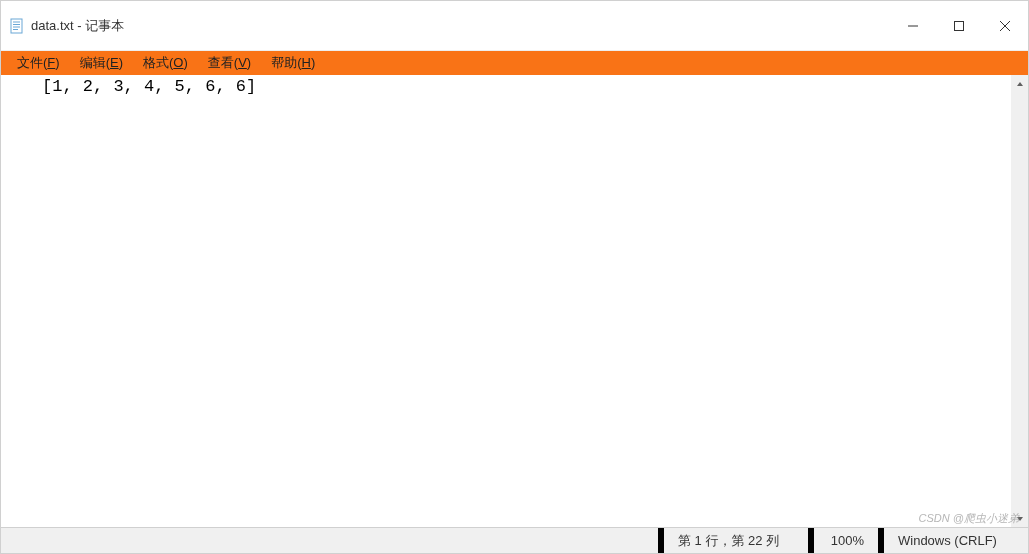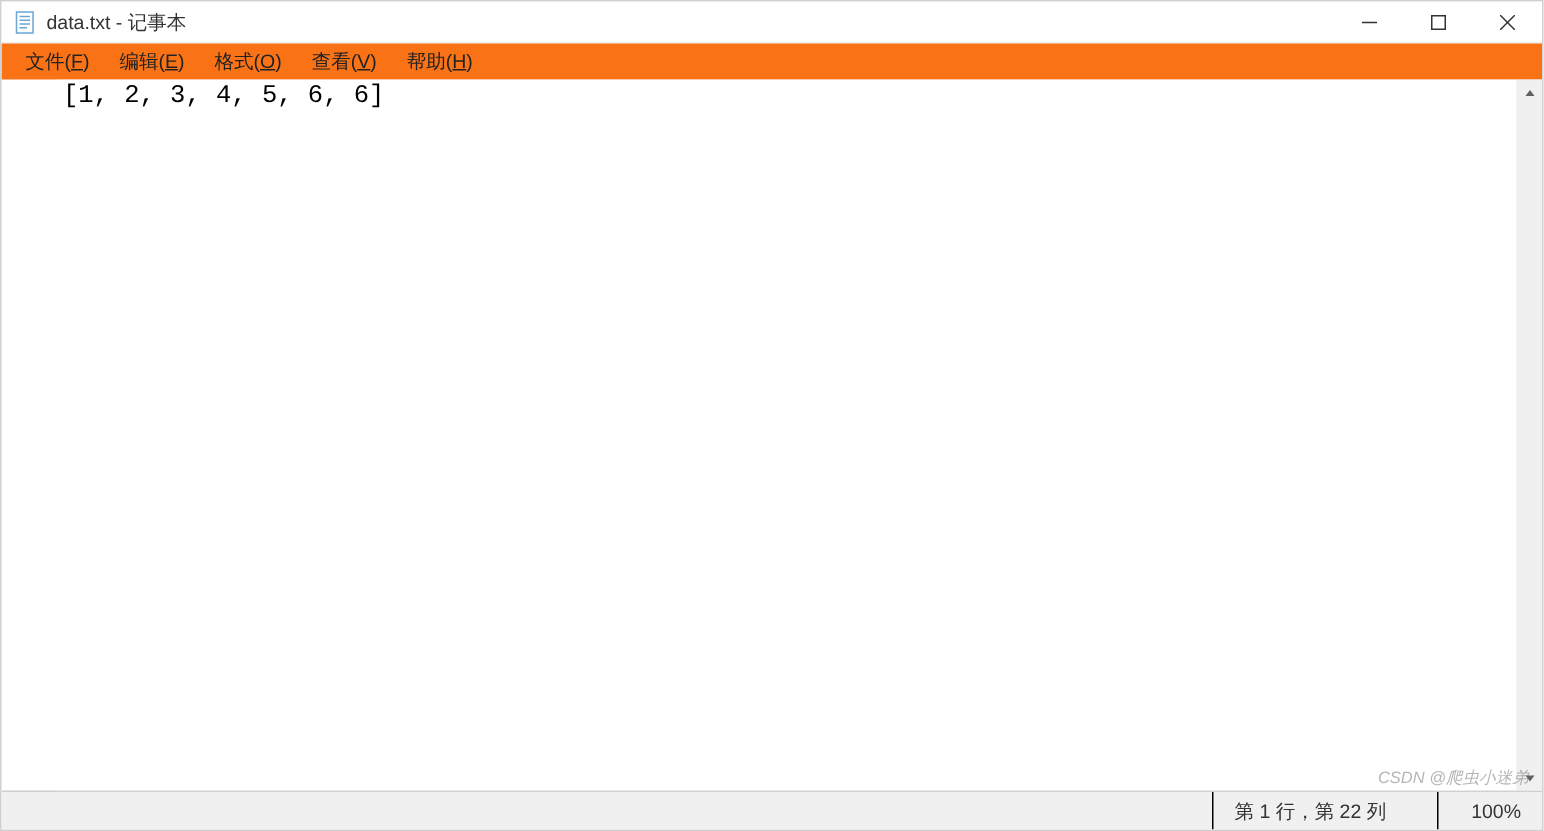--- a/index.html
+++ b/index.html
@@ -11,21 +11,21 @@
     body {
       width: 1029px;
       height: 554px;
       background: #ffffff;
       display: flex;
       flex-direction: column;
       overflow: hidden;
       border: 1px solid #d0d0d0;
     }
     .titlebar {
-      height: 28px;
+      height: 50px;
       background: #ffffff;
       display: flex;
       align-items: center;
       padding-left: 8px;
       border-bottom: 1px solid #eeeeee;
     }
     .titlebar-icon {
       width: 16px;
       height: 16px;
       margin-right: 6px;
@@ -115,21 +115,21 @@
       color: #333333;
     }
     .status-spacer {
       flex: 1;
     }
     .status-cell {
       padding: 0 14px;
       height: 100%;
       display: flex;
       align-items: center;
-      border-left: 1px solid #000000;
+      border-left: 6px solid #000000;
       white-space: nowrap;
       text-align: right;
     }
     .status-cell.pos {
       min-width: 150px;
     }
     .status-cell.zoom {
       min-width: 70px;
       justify-content: flex-end;
     }
@@ -207,13 +207,14 @@
     </div>
   </div>
 </div>
 
 <div class="watermark">CSDN @爬虫小迷弟</div>
 
 <div class="statusbar">
   <div class="status-spacer"></div>
   <div class="status-cell pos">第 1 行，第 22 列</div>
   <div class="status-cell zoom">100%</div>
+  <div class="status-cell eol">Windows (CRLF)</div>
 </div>
 
 </body></html>

